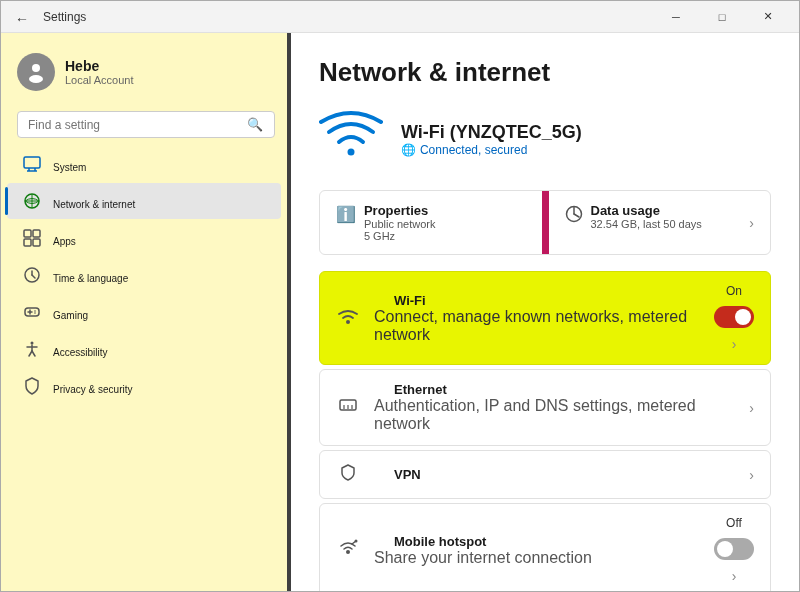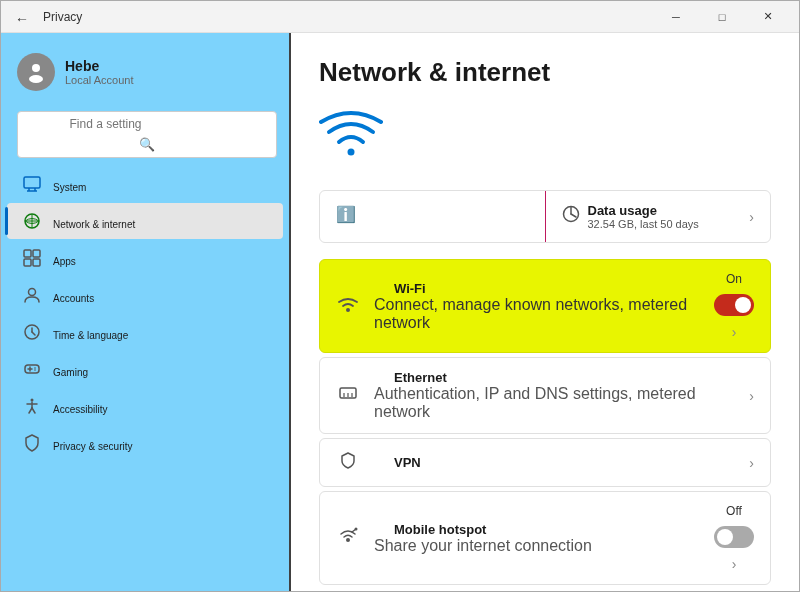--- a/index.html
+++ b/index.html
@@ -60,24 +60,24 @@
     
     .app-body {
       display: flex;
       height: calc(592px - 32px);
     }
 
     
     .sidebar {
       width: 290px;
       min-width: 290px;
-      background: #7dd3fc;
+      background: #fef9c3;
       padding: 8px 0;
       overflow-y: auto;
-      border-right: 2px solid #404040;
+      border-right: 4px solid #404040;
     }
 
     .user-section {
       display: flex;
       align-items: center;
       gap: 10px;
       padding: 12px 16px 16px 16px;
     }
     .avatar {
       width: 38px;
@@ -102,21 +102,20 @@
 
     .search-box {
       margin: 4px 12px 8px 16px;
       display: flex;
       align-items: center;
       background: #fff;
       border: 1px solid #ccc;
       border-radius: 4px;
       padding: 5px 10px;
       gap: 6px;
-      flex-direction: column;
     }
     .search-box input {
       border: none;
       outline: none;
       font-size: 12px;
       flex: 1;
       background: transparent;
       color: #333;
     }
     .search-icon-svg {
@@ -212,21 +211,21 @@
       overflow: hidden;
     }
     .info-card {
       flex: 1;
       padding: 12px 16px;
       display: flex;
       align-items: flex-start;
       gap: 8px;
     }
     .info-card + .info-card {
-      border-left: 1px solid #be185d;
+      border-left: 7px solid #be185d;
     }
     .info-card-icon {
       font-size: 16px;
       color: #555;
       margin-top: 2px;
     }
     .info-card-body {}
     .info-card-title {
       font-size: 13px;
       font-weight: 600;
@@ -323,21 +322,21 @@
       color: #888;
       font-size: 14px;
     }
   </style>
 </head>
 <body>
 
 <div class="titlebar">
   <div class="titlebar-left">
     <button class="titlebar-back">←</button>
-    <span class="titlebar-title">Privacy</span>
+    <span class="titlebar-title">Settings</span>
   </div>
   <div class="titlebar-controls">
     <button class="titlebar-btn">─</button>
     <button class="titlebar-btn">□</button>
     <button class="titlebar-btn close">✕</button>
   </div>
 </div>
 
 <div class="app-body">
 
@@ -387,29 +386,20 @@
         <div class="nav-item">
     <span class="nav-icon">
             <svg width="18" height="18" viewBox="0 0 18 18">
               <rect x="1" y="1" width="7" height="7" rx="1" fill="none" stroke="#555" stroke-width="1.5"></rect>
               <rect x="10" y="1" width="7" height="7" rx="1" fill="none" stroke="#555" stroke-width="1.5"></rect>
               <rect x="1" y="10" width="7" height="7" rx="1" fill="none" stroke="#555" stroke-width="1.5"></rect>
               <rect x="10" y="10" width="7" height="7" rx="1" fill="none" stroke="#555" stroke-width="1.5"></rect>
             </svg>
           </span>
     <span class="nav-label">Apps</span>
-  </div>
-        <div class="nav-item">
-    <span class="nav-icon">
-            <svg width="18" height="18" viewBox="0 0 18 18">
-              <circle cx="9" cy="6" r="3.5" fill="none" stroke="#555" stroke-width="1.5"></circle>
-              <path d="M2 16 Q2 11 9 11 Q16 11 16 16" fill="none" stroke="#555" stroke-width="1.5" stroke-linecap="round"></path>
-            </svg>
-          </span>
-    <span class="nav-label">Accounts</span>
   </div>
         <div class="nav-item">
     <span class="nav-icon">
             <svg width="18" height="18" viewBox="0 0 18 18">
               <circle cx="9" cy="9" r="7" fill="none" stroke="#555" stroke-width="1.5"></circle>
               <line x1="9" y1="5" x2="9" y2="9" stroke="#555" stroke-width="1.5" stroke-linecap="round"></line>
               <line x1="9" y1="9" x2="12" y2="12" stroke="#555" stroke-width="1.5" stroke-linecap="round"></line>
             </svg>
           </span>
     <span class="nav-label">Time &amp; language</span>
@@ -455,25 +445,37 @@
     <div class="wifi-header">
       <div class="wifi-big-icon">
         <svg width="64" height="54" viewBox="0 0 64 54" fill="none">
           <path d="M32 44 C32 44 32 44 32 44" stroke="#0078d4" stroke-width="5" stroke-linecap="round"></path>
           <circle cx="32" cy="44" r="3.5" fill="#0078d4"></circle>
           <path d="M20 34 Q32 24 44 34" stroke="#0078d4" stroke-width="4" stroke-linecap="round" fill="none"></path>
           <path d="M10 24 Q32 8 54 24" stroke="#0078d4" stroke-width="4" stroke-linecap="round" fill="none"></path>
           <path d="M2 14 Q32 -4 62 14" stroke="#0078d4" stroke-width="4" stroke-linecap="round" fill="none"></path>
         </svg>
       </div>
+      <div>
+        <div class="wifi-name">Wi-Fi (YNZQTEC_5G)</div>
+        <div class="wifi-status">
+          <span>🌐</span>
+          <span>Connected, secured</span>
+        </div>
+      </div>
     </div>
 
     <div class="info-cards">
       <div class="info-card">
         <div class="info-card-icon">ℹ️</div>
+        <div class="info-card-body">
+          <div class="info-card-title">Properties</div>
+          <div class="info-card-sub">Public network</div>
+          <div class="info-card-sub">5 GHz</div>
+        </div>
       </div>
       <div class="info-card">
         <div class="info-card-icon">
           <svg width="18" height="18" viewBox="0 0 18 18" fill="none">
             <circle cx="9" cy="9" r="7.5" stroke="#555" stroke-width="1.5" fill="none"></circle>
             <path d="M9 9 L9 2" stroke="#555" stroke-width="1.5" stroke-linecap="round"></path>
             <path d="M9 9 L14 12" stroke="#555" stroke-width="1.5" stroke-linecap="round"></path>
           </svg>
         </div>
         <div class="info-card-body">

